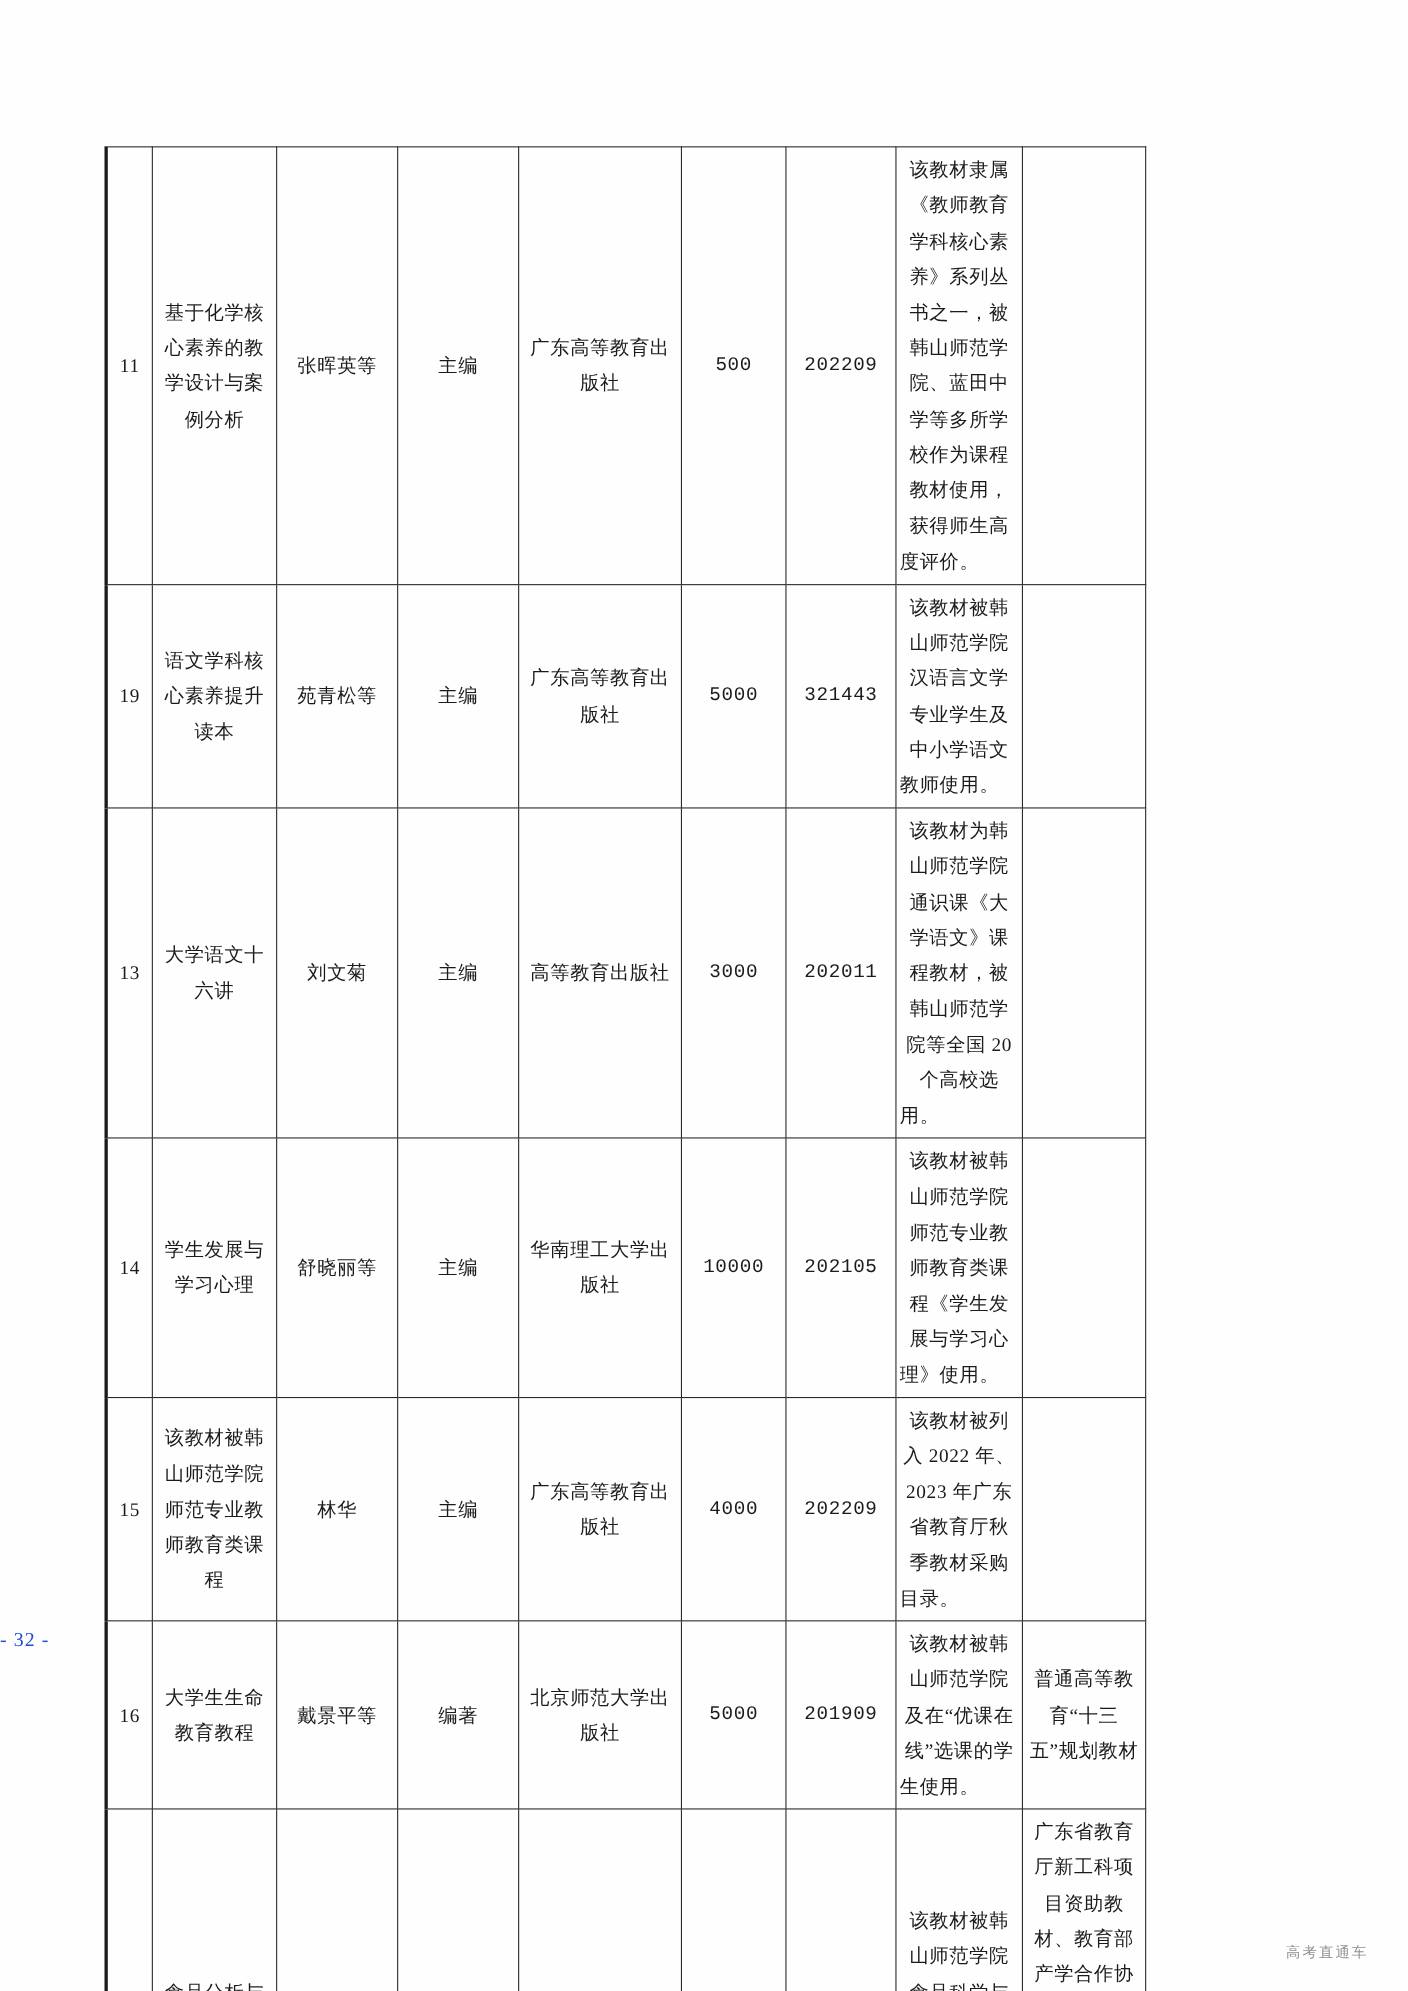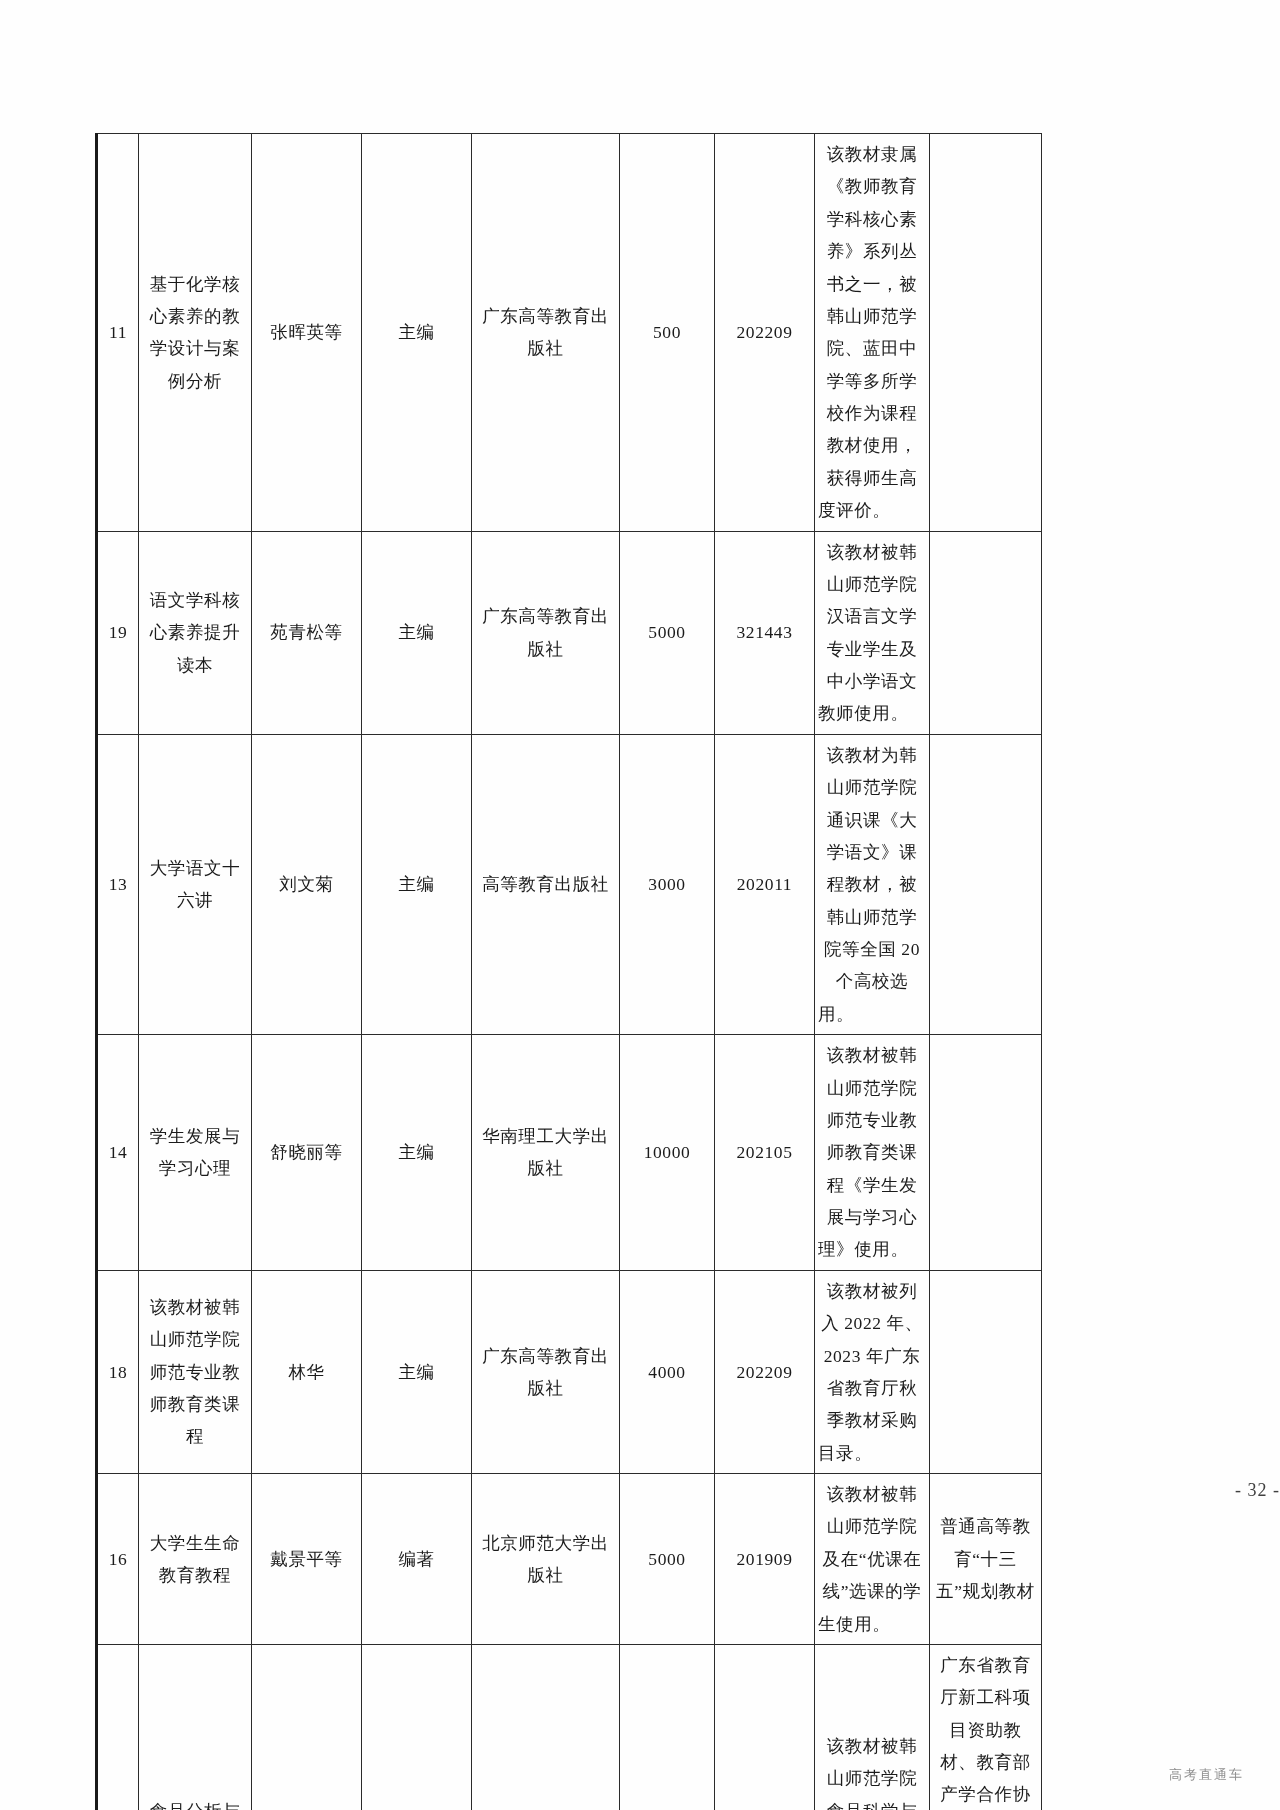--- a/index.html
+++ b/index.html
@@ -79,33 +79,33 @@
     margin-left: 36px;
   }
 
   td.cell-remark2 {
     text-align: center;
     text-align-last: center;
   }
 
   td.cell-num,
   td.cell-date {
-    font-family: Liberation Serif, serif;
+    font-family: Liberation Mono, monospace;
     letter-spacing: 0;
   }
 
   .page-number {
     position: absolute;
     left: 0;
     top: 1480px;
     width: 1280px;
-    text-align: right;
+    text-align: left;
     font-size: 18px;
     letter-spacing: 1px;
-    color: #404040;
+    color: #1d4ed8;
   }
 
   .watermark {
     position: absolute;
     right: 36px;
     bottom: 26px;
     font-size: 13px;
     color: #8f8f8f;
     letter-spacing: 2px;
     font-family: "DejaVu Sans", sans-serif;
@@ -173,21 +173,21 @@
           <td class="cell-author">舒晓丽等</td>
           <td class="cell-role">主编</td>
           <td class="cell-pub">华南理工大学出版社</td>
           <td class="cell-num">10000</td>
           <td class="cell-date">202105</td>
           <td class="cell-remark">该教材被韩山师范学院师范专业教师教育类课程《学生发展与学习心理》使用。</td>
           <td class="cell-remark2"></td>
         </tr>
 
         <tr>
-          <td class="cell-idx">18</td>
+          <td class="cell-idx">15</td>
           <td class="cell-title">该教材被韩山师范学院师范专业教师教育类课程</td>
           <td class="cell-author">林华</td>
           <td class="cell-role">主编</td>
           <td class="cell-pub">广东高等教育出版社</td>
           <td class="cell-num">4000</td>
           <td class="cell-date">202209</td>
           <td class="cell-remark">该教材被列入 2022 年、2023 年广东省教育厅秋季教材采购目录。</td>
           <td class="cell-remark2"></td>
         </tr>
 

